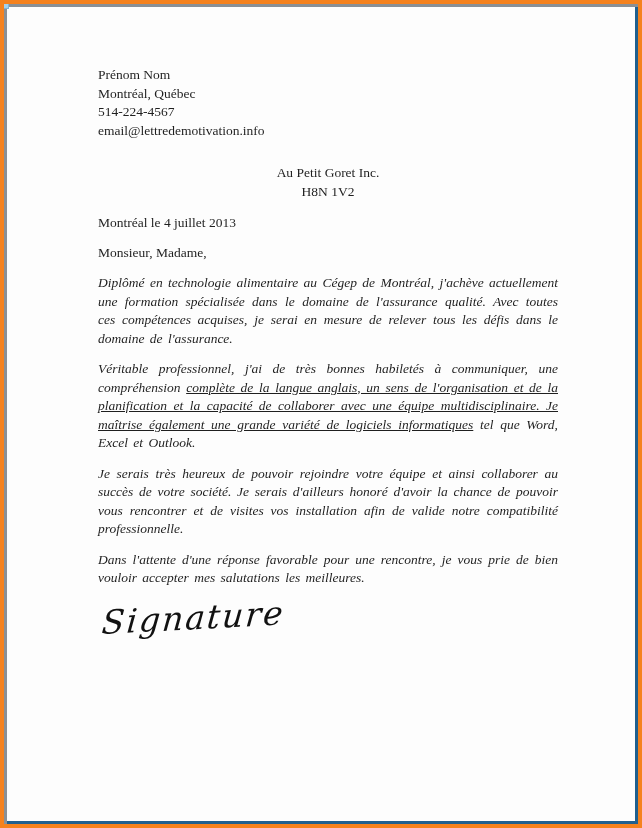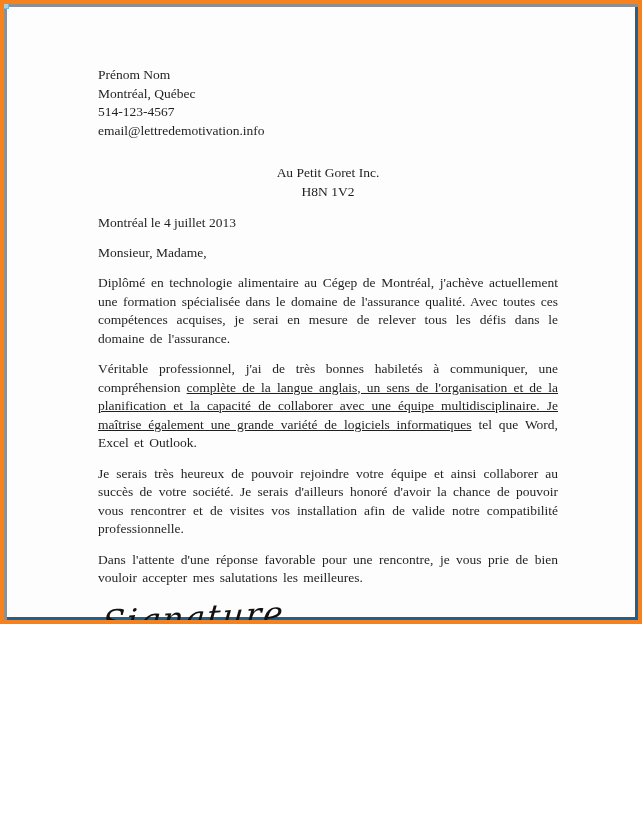--- a/index.html
+++ b/index.html
@@ -3,21 +3,21 @@
 <meta charset="utf-8">
 <style>
   html, body {
     margin: 0;
     padding: 0;
     background: #ffffff;
   }
   .frame {
     position: relative;
     width: 642px;
-    height: 624px;
+    height: 828px;
     box-sizing: border-box;
     border: 4px solid #f5821e;               
     box-shadow: inset 3px 3px 0 #8a9096,     
                 inset -3px -3px 0 #20608f;   
     background: #fdfdfd;
     overflow: hidden;
     font-family: "Liberation Serif", serif;
     color: #1f1f1f;
   }
   .corner-handle {
@@ -44,20 +44,21 @@
     text-align: left;
     margin-top: 13px;
   }
   .salutation {
     margin-top: 11px;
   }
   .para {
     text-align: justify;
     margin: 12px 0 0 0;
     word-spacing: 2px;
+    font-style: italic;
   }
   .underlined { text-decoration: underline; }
   .signature {
     margin-top: 26px;
     margin-left: 4px;
     width: max-content;
     font-family: "DejaVu Serif", serif;
     font-style: italic;
     font-size: 33px;
     letter-spacing: 2px;
@@ -70,21 +71,21 @@
 <body>
 
 <div class="frame">
   <div class="corner-handle"></div>
 
   <div class="content">
 
     <div class="sender">
       <div class="sender-line">Prénom Nom</div>
       <div class="sender-line">Montréal, Québec</div>
-      <div class="sender-line">514-123-4567</div>
+      <div class="sender-line">514-224-4567</div>
       <div class="sender-line">email@lettredemotivation.info</div>
     </div>
 
     <div class="recipient">
       <div>Au Petit Goret Inc.</div>
       <div>H8N 1V2</div>
     </div>
 
     <div class="date-line">Montréal le 4 juillet 2013</div>
 

